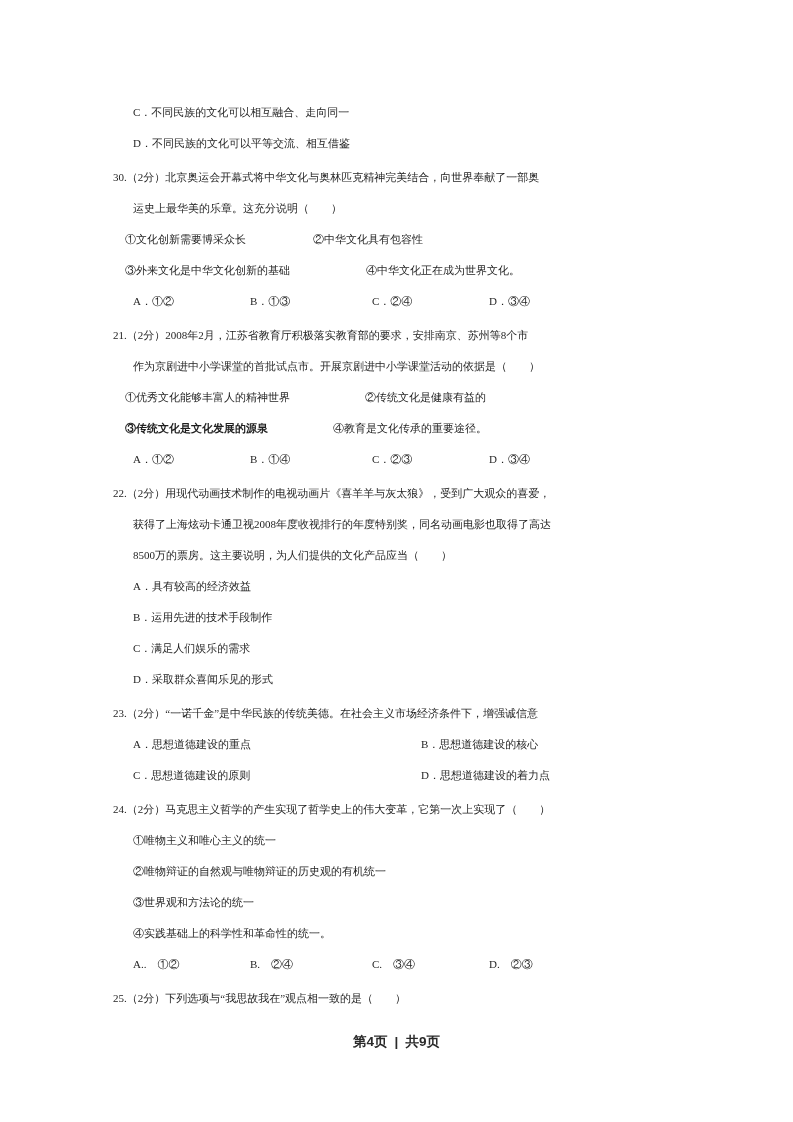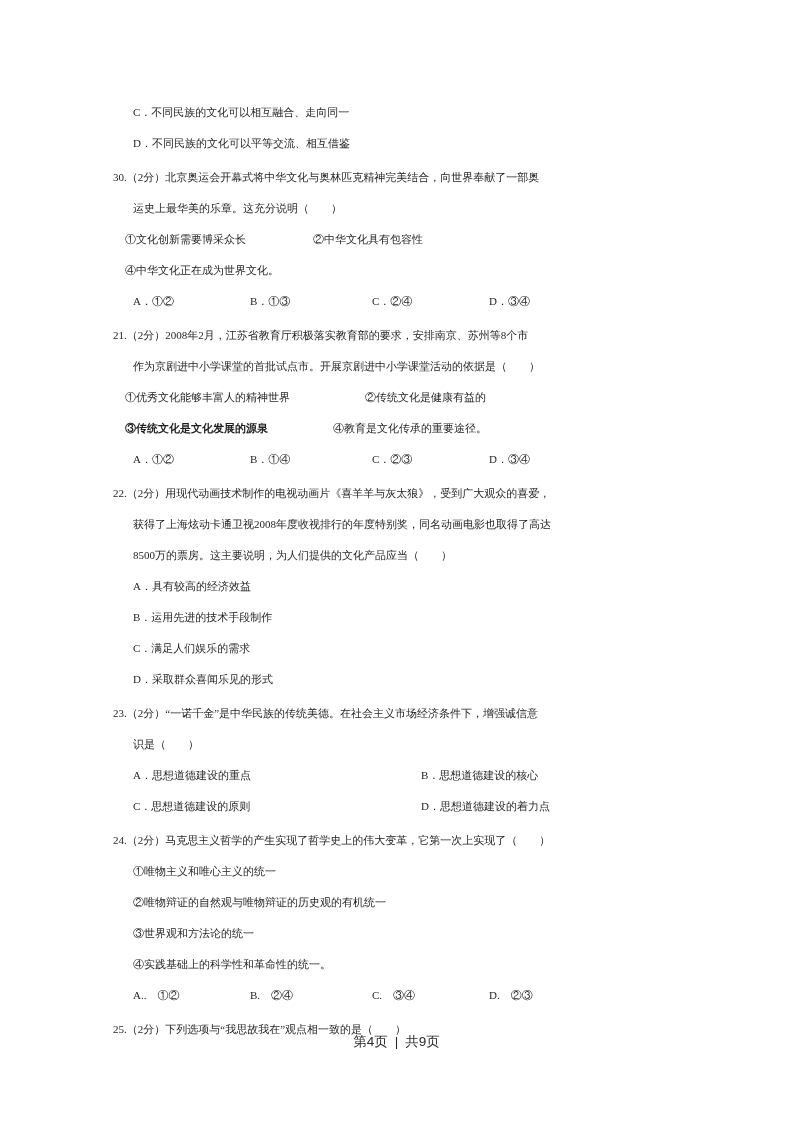--- a/index.html
+++ b/index.html
@@ -38,40 +38,42 @@
   .opts2 { display: flex; margin-left: 20px; gap: 48px; }
   .opts2 .o1 { width: 240px; }
   .footer {
     position: absolute;
     left: 0; top: 1033px;
     width: 793px;
     text-align: center;
     font-family: "Liberation Sans", "DejaVu Sans", sans-serif;
     font-size: 13.5px;
     color: #2a2a2a;
+    font-weight: bold;
   }
   .footer .sep { margin: 0 7px; color: #2a2a2a; }
 </style>
 </head>
 <body>
 
 <div class="page">
   <div class="content">
 
     <div class="line ind">C．不同民族的文化可以相互融合、走向同一</div>
     <div class="line ind">D．不同民族的文化可以平等交流、相互借鉴</div>
 
     <div class="qgap">
       <div class="line">30.（2分）北京奥运会开幕式将中华文化与奥林匹克精神完美结合，向世界奉献了一部奥</div>
       <div class="line ind">运史上最华美的乐章。这充分说明（　　）</div>
       <div class="pair g20r1">
         <span class="first">①文化创新需要博采众长</span>
         <span>②中华文化具有包容性</span>
       </div>
       <div class="pair g20r2">
+        <span class="first">③外来文化是中华文化创新的基础</span>
         <span>④中华文化正在成为世界文化。</span>
       </div>
       <div class="opts4">
         <span class="o1">A．①②</span>
         <span class="o2">B．①③</span>
         <span class="o3">C．②④</span>
         <span class="o4">D．③④</span>
       </div>
     </div>
 
@@ -99,21 +101,20 @@
       <div class="line ind">获得了上海炫动卡通卫视2008年度收视排行的年度特别奖，同名动画电影也取得了高达</div>
       <div class="line ind">8500万的票房。这主要说明，为人们提供的文化产品应当（　　）</div>
       <div class="line ind">A．具有较高的经济效益</div>
       <div class="line ind">B．运用先进的技术手段制作</div>
       <div class="line ind">C．满足人们娱乐的需求</div>
       <div class="line ind">D．采取群众喜闻乐见的形式</div>
     </div>
 
     <div class="qgap">
       <div class="line">23.（2分）“一诺千金”是中华民族的传统美德。在社会主义市场经济条件下，增强诚信意</div>
-      <div class="line ind">识是（　　）</div>
       <div class="opts2">
         <span class="o1">A．思想道德建设的重点</span>
         <span class="o2">B．思想道德建设的核心</span>
       </div>
       <div class="opts2">
         <span class="o1">C．思想道德建设的原则</span>
         <span class="o2">D．思想道德建设的着力点</span>
       </div>
     </div>
 

